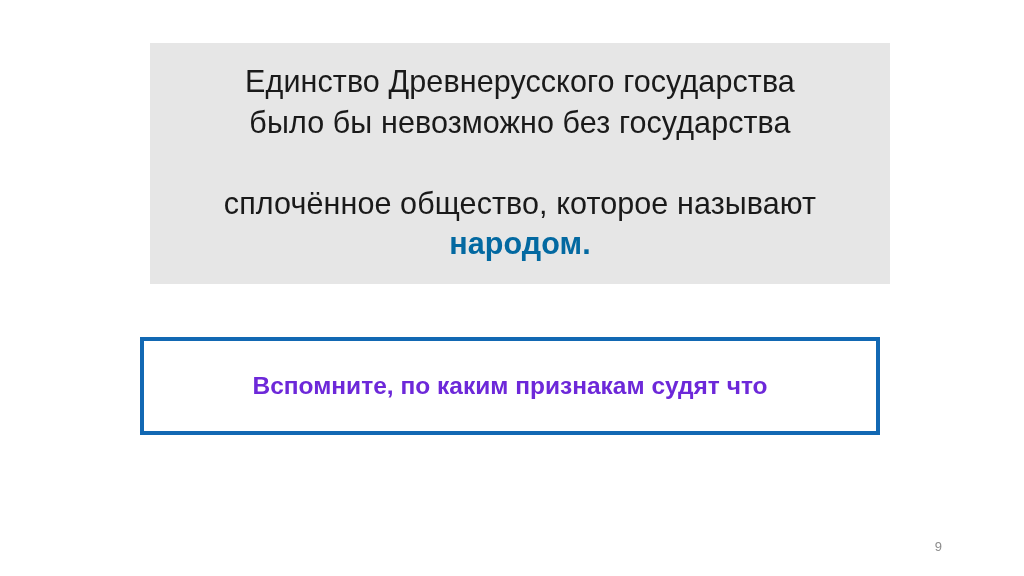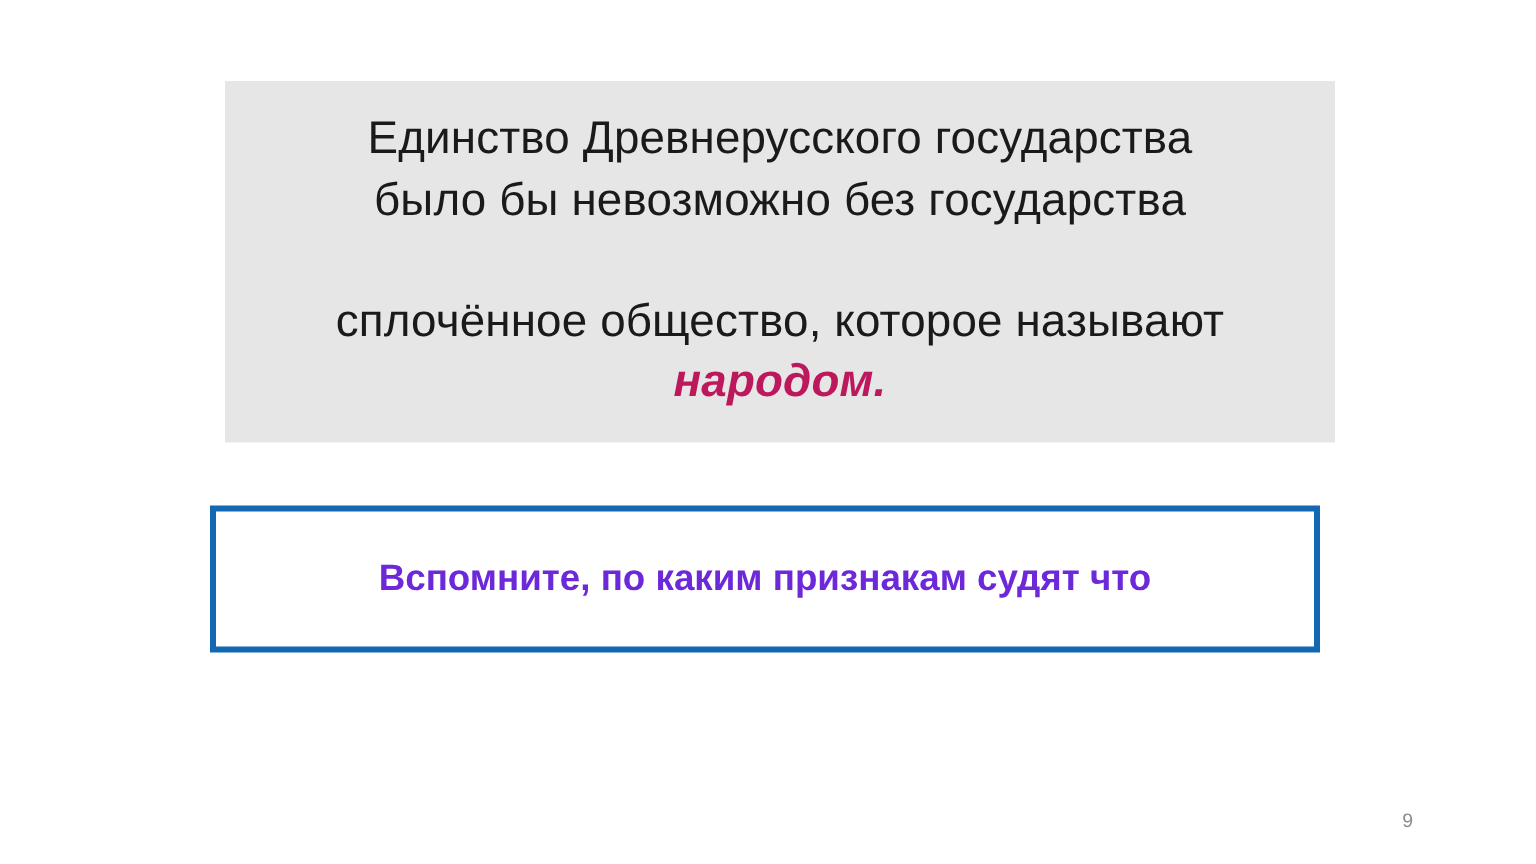--- a/index.html
+++ b/index.html
@@ -19,42 +19,41 @@
     position: relative;
     width: 1024px;
     height: 576px;
     background: #ffffff;
   }
 
   
   .statement-block {
     position: absolute;
     left: 150px;
-    top: 54px;
+    top: 43px;
     width: 740px;
     background: #e6e6e6;
     padding: 18px 10px 20px 10px;
     box-sizing: border-box;
     text-align: center;
   }
 
   .statement-text {
     font-family: "Liberation Sans", sans-serif;
     font-size: 30.5px;
     line-height: 1.33;
     color: #1a1a1a;
     font-weight: 400;
     margin: 0;
     letter-spacing: 0.1px;
   }
 
   .statement-highlight {
-    color: #be185d;
+    color: #0369a1;
     font-weight: bold;
-    font-style: italic;
   }
 
   
   .question-box {
     position: absolute;
     left: 140px;
     top: 337px;
     width: 740px;
     height: 98px;
     box-sizing: border-box;

